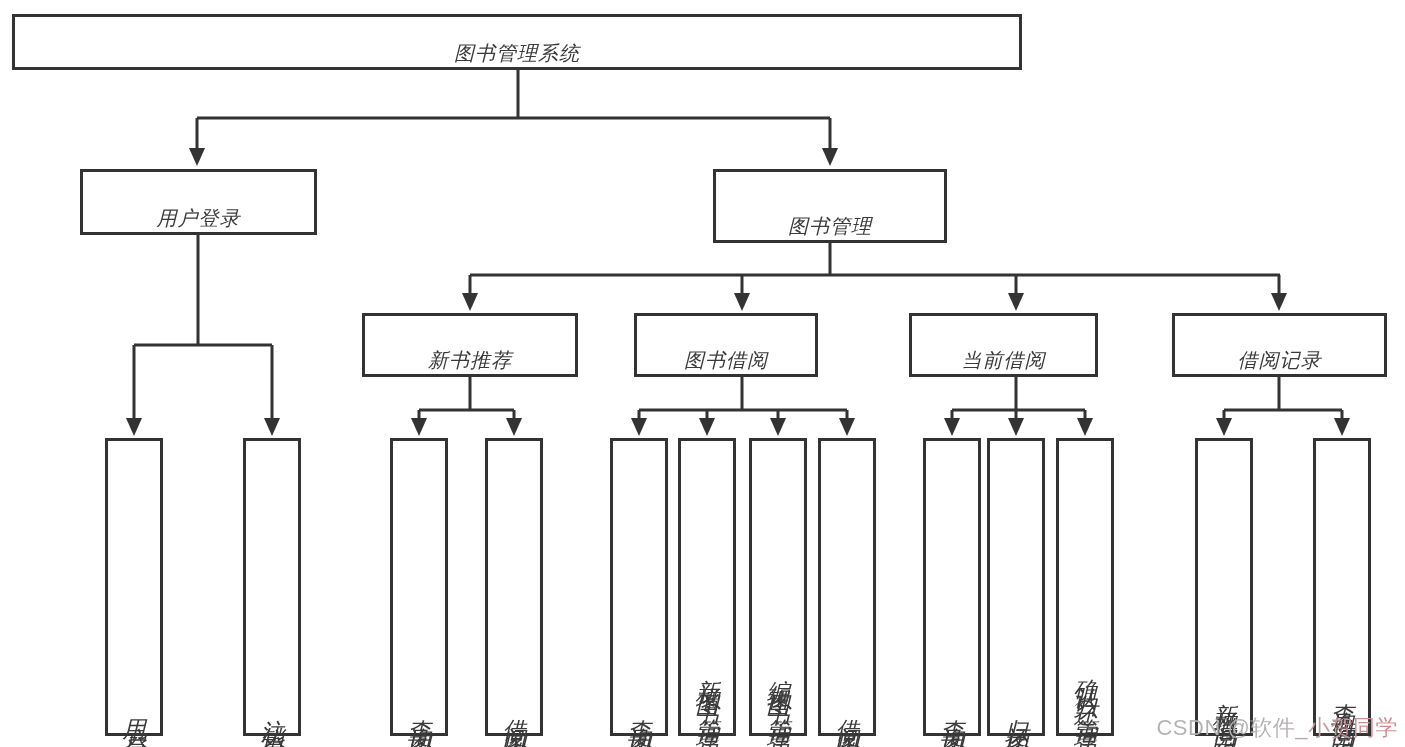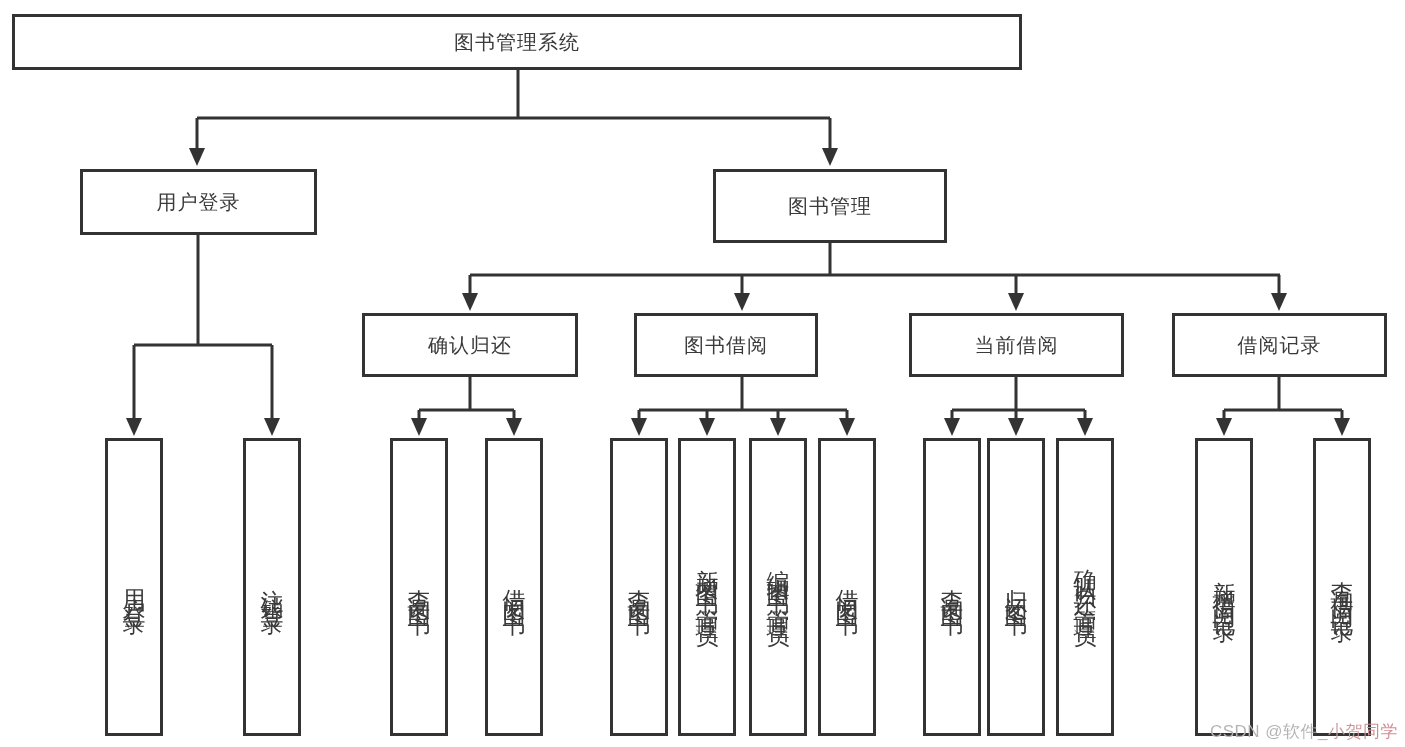--- a/index.html
+++ b/index.html
@@ -3,30 +3,30 @@
 <meta charset="utf-8">
 <style>
   html,body{margin:0;padding:0;background:#ffffff;}
   .stage{
     position:relative;width:1405px;height:747px;background:#ffffff;overflow:hidden;
     font-family:"Liberation Sans","DejaVu Sans",sans-serif;color:#333333;
   }
   .stage svg{position:absolute;left:0;top:0;z-index:0;}
   .node{
     position:absolute;box-sizing:border-box;border:3px solid #333333;background:#ffffff;
-    display:flex;align-items:center;justify-content:center;z-index:1;
+    display:flex;align-items:flex-end;justify-content:center;z-index:1;font-style:italic;
   }
   .node.h span{font-size:20px;letter-spacing:1px;color:#3a3a3a;white-space:nowrap;}
   .node.v span{
     writing-mode:vertical-rl;text-orientation:mixed;
     font-size:23px;letter-spacing:8px;color:#3a3a3a;line-height:1;
   }
   .watermark{
     position:absolute;right:7px;bottom:4px;z-index:2;
-    font-size:17px;letter-spacing:0.5px;white-space:nowrap;
+    font-size:22px;letter-spacing:0.5px;white-space:nowrap;
     color:#b0b0b0;
     background:linear-gradient(90deg,#b2b2b2 0%,#b2b2b2 52%,#c9959b 72%,#d4848c 100%);
     -webkit-background-clip:text;background-clip:text;
     -webkit-text-fill-color:transparent;
   }
 </style>
 </head>
 <body>
 
 <div class="stage">
@@ -94,26 +94,26 @@
   </div>
 
   <div class="node h" style="left:80px;top:169px;width:237px;height:66px">
     <span>用户登录</span>
   </div>
   <div class="node h" style="left:713px;top:169px;width:234px;height:74px">
     <span>图书管理</span>
   </div>
 
   <div class="node h" style="left:362px;top:313px;width:216px;height:64px">
-    <span>确认归还</span>
+    <span>新书推荐</span>
   </div>
   <div class="node h" style="left:634px;top:313px;width:184px;height:64px">
     <span>图书借阅</span>
   </div>
-  <div class="node h" style="left:909px;top:313px;width:215px;height:64px">
+  <div class="node h" style="left:909px;top:313px;width:189px;height:64px">
     <span>当前借阅</span>
   </div>
   <div class="node h" style="left:1172px;top:313px;width:215px;height:64px">
     <span>借阅记录</span>
   </div>
 
   <div class="node v" style="left:105px;top:438px;width:58px;height:298px">
     <span>用户登录</span>
   </div>
   <div class="node v" style="left:243px;top:438px;width:58px;height:298px">

